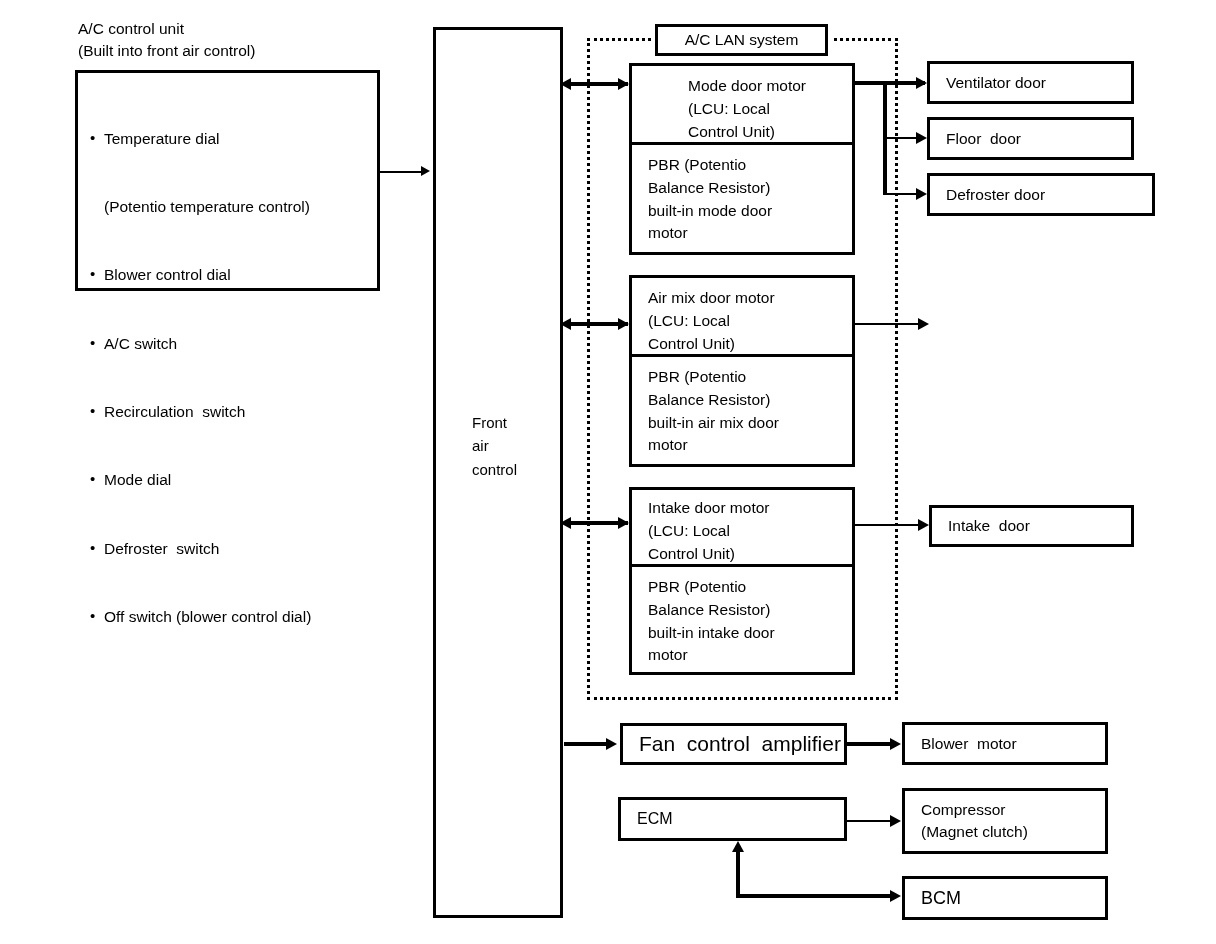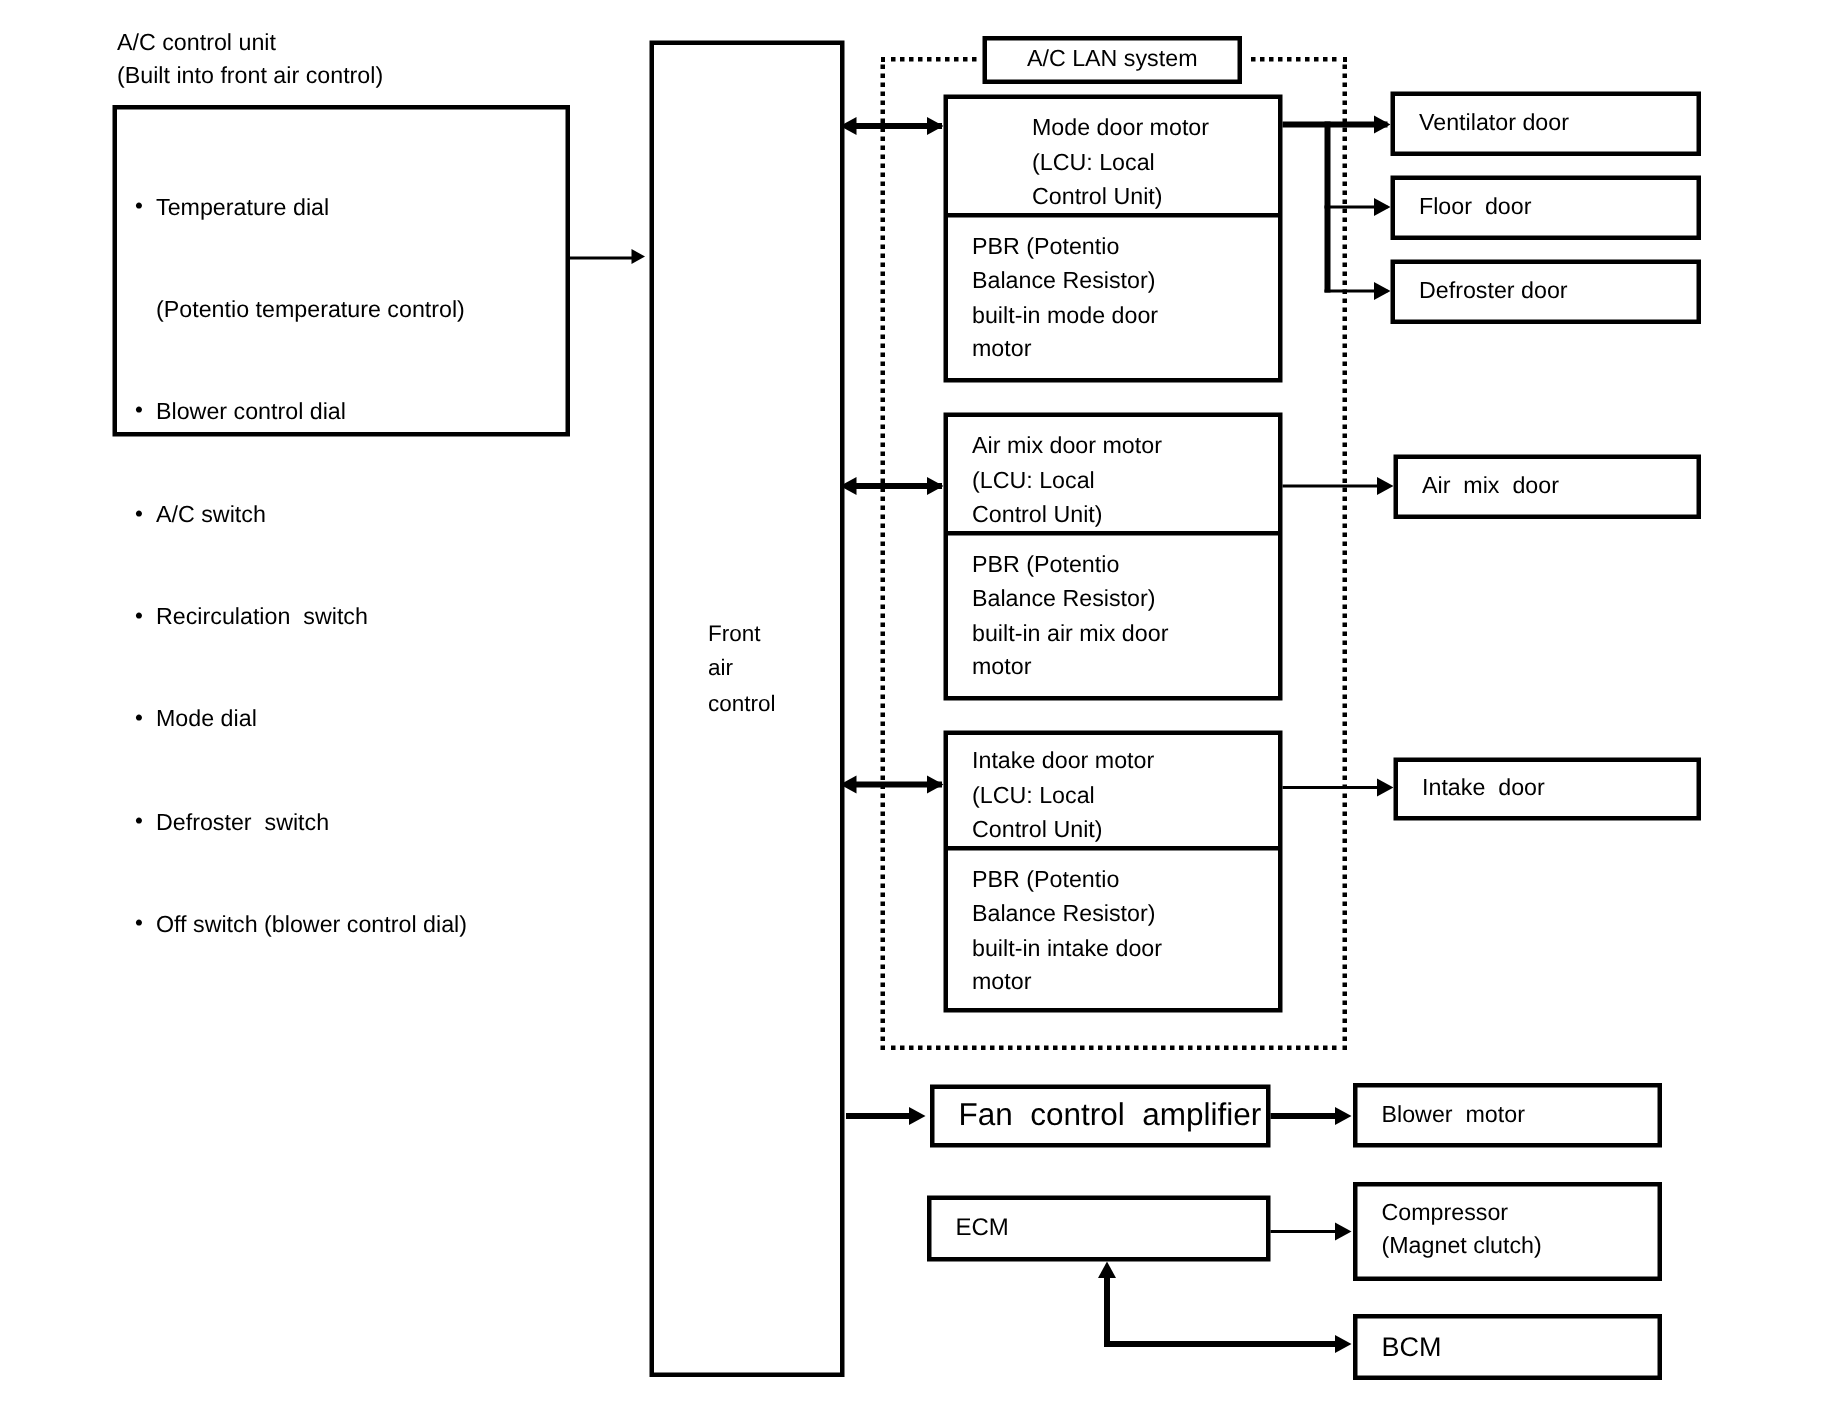--- a/index.html
+++ b/index.html
@@ -50,21 +50,21 @@
   #intake-box{left:629px;top:487px;width:226px;height:188px;}
   #intake-box .divider{top:74px;}
   #intake-box .head{top:7px;}
   #intake-box .body{top:86px;}
 
   
   .out{border-width:3px;}
   .out .t{position:absolute;left:16px;top:50%;transform:translateY(-50%);font-size:15.5px;line-height:1.45;white-space:pre;}
   #vent-box{left:927px;top:61px;width:207px;height:43px;}
   #floor-box{left:927px;top:117px;width:207px;height:43px;}
-  #defr-box{left:927px;top:173px;width:207px;height:43px;}
+  #defr-box{left:927px;top:173px;width:228px;height:43px;}
   #amixdoor-box{left:929px;top:303px;width:205px;height:43px;}
   #intakedoor-box{left:929px;top:505px;width:205px;height:42px;padding-left:28px;}
   #blower-box{left:902px;top:722px;width:206px;height:43px;}
   #comp-box{left:902px;top:788px;width:206px;height:66px;}
   #bcm-box{left:902px;top:876px;width:206px;height:44px;}
   #bcm-box .t{font-size:18px;}
 
   
   #fan-box{left:620px;top:723px;width:227px;height:42px;}
   #ecm-box{left:618px;top:797px;width:229px;height:44px;}
@@ -152,23 +152,20 @@
     <div class="body" style="white-space: pre;">PBR (Potentio
 Balance Resistor)
 built-in air mix door
 motor</div>
   </div>
   <div class="h" style="left:566px;top:322px;width:62px;height:4px;"></div>
   <div class="ar l" style="left:560px;top:318px;"></div>
   <div class="ar r" style="left:618px;top:318px;"></div>
   <div class="h" style="left:855px;top:323px;width:68px;height:2px;"></div>
   <div class="ar r" style="left:918px;top:318px;"></div>
-  <div class="box out" id="amixdoor-box">
-      <div class="t" style="white-space: pre;">Air  mix  door</div>
-    </div>
 
   <div class="box motor" id="intake-box">
     <div class="divider"></div>
     <div class="head" style="white-space: pre;">Intake door motor
 (LCU: Local
 Control Unit)</div>
     <div class="body" style="white-space: pre;">PBR (Potentio
 Balance Resistor)
 built-in intake door
 motor</div>

